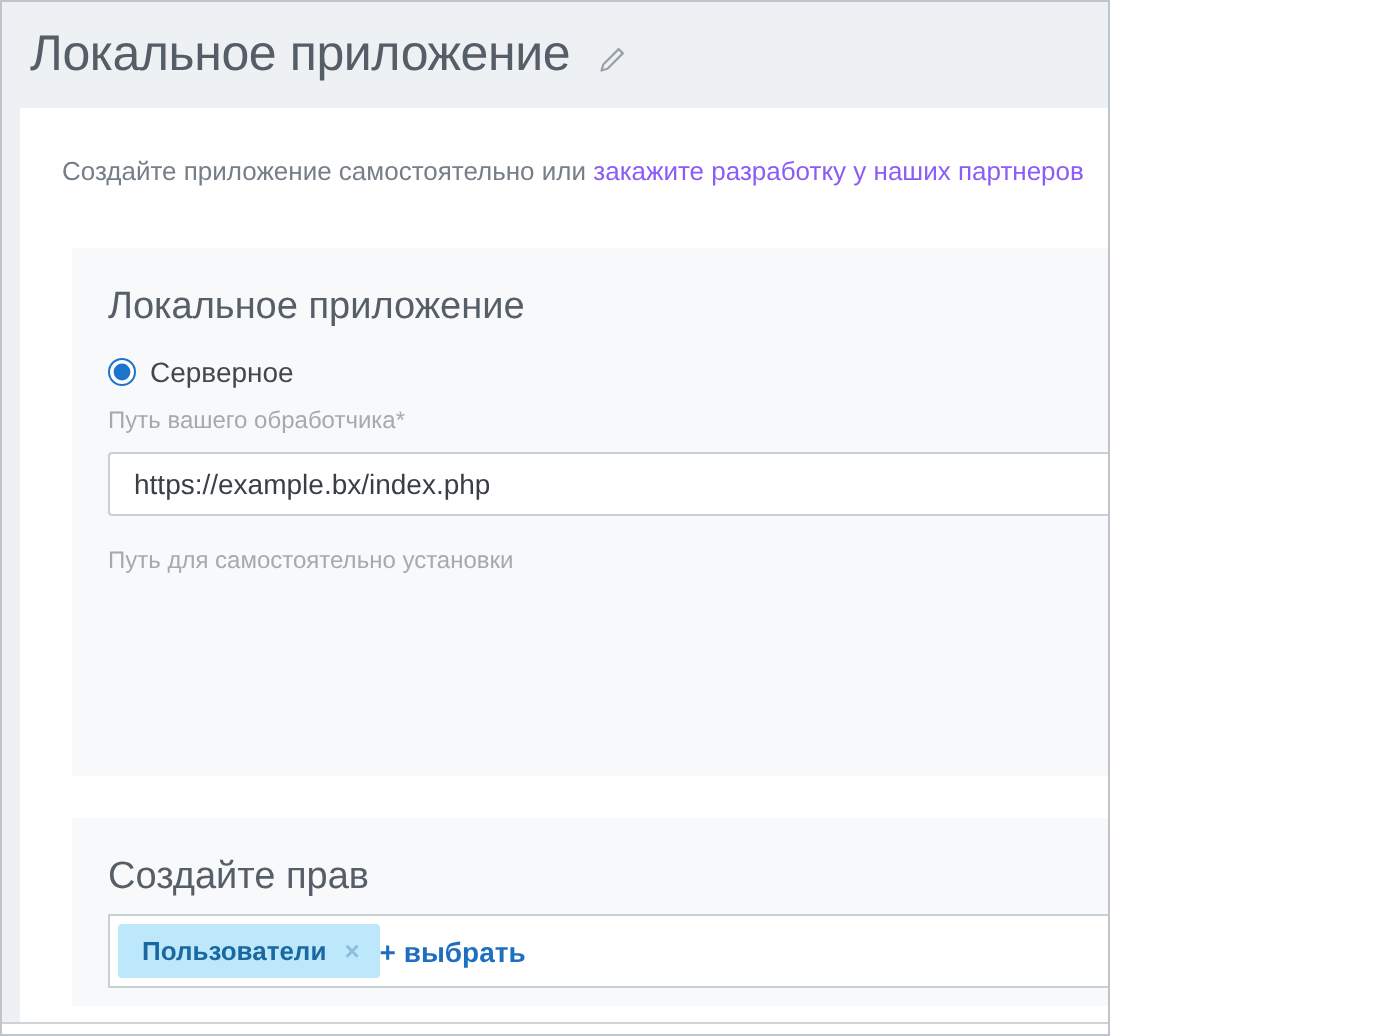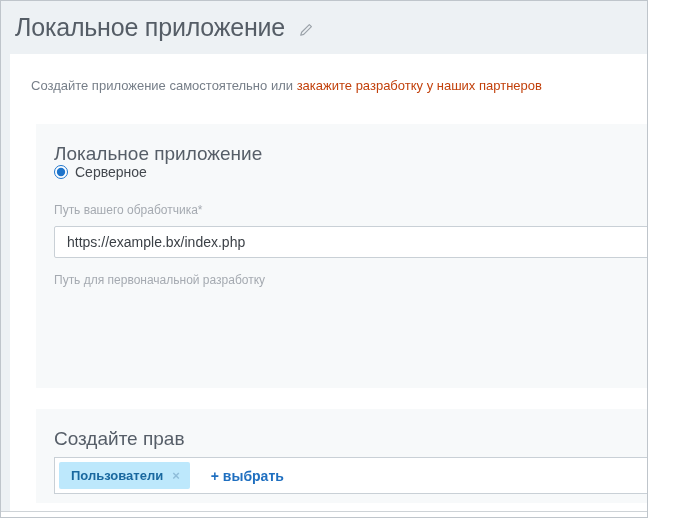--- a/index.html
+++ b/index.html
@@ -1,21 +1,21 @@
 <!DOCTYPE html>
 <html><head>
 <meta charset="utf-8">
 <style>
   * { margin:0; padding:0; box-sizing:border-box; }
   html,body { background:#fff; }
   body { font-family:"Liberation Sans","DejaVu Sans",sans-serif; }
 
   .screen {
     position:relative;
-    width:648px; height:518px;
+    width:555px; height:518px;
     background:#ffffff;
     border:1px solid #bfc5cb;
     overflow:hidden;
   }
 
   
   .header {
     position:absolute; left:0; top:0; width:100%; height:53px;
     background:#edf1f4;
     display:flex; align-items:center;
@@ -37,38 +37,38 @@
     background:#edf1f4;
   }
 
   
   .intro {
     position:absolute; left:30px; top:77px;
     font-size:13px; color:#767e88;
     white-space:nowrap;
   }
   .intro a {
-    color:#c2410c; text-decoration:none; cursor:pointer;
+    color:#8b5cf6; text-decoration:none; cursor:pointer;
   }
 
   
   .card {
     position:absolute; left:35px; width:649px;
     background:#f7f9fa;
   }
   .card-app  { top:123px; height:264px; }
   .card-perm { top:408px; height:94px;  }
 
   .card-heading {
     position:absolute; left:18px;
     font-size:19px; font-weight:400; color:#565e68;
   }
 
   .radio-row {
-    position:absolute; left:18px; top:40px;
+    position:absolute; left:18px; top:54px;
     display:flex; align-items:center; gap:18px;
   }
   .radio-option {
     display:flex; align-items:center; gap:7px;
     font-size:14px; color:#43484e; cursor:pointer;
   }
   .radio-option input {
     width:14px; height:14px; margin:0;
     accent-color:#1d74cb; cursor:pointer;
   }
@@ -112,21 +112,21 @@
     height:27px; padding:0 10px 0 12px;
     background:#bde8fc; border-radius:2px;
     font-size:13px; font-weight:700; color:#19689f;
     white-space:nowrap;
   }
   .tag-remove {
     margin-left:9px; color:#8fbdd9; font-weight:700; font-size:13px;
     cursor:pointer;
   }
   .perm-add {
-    margin-left:21px;
+    margin-left:0;
     font-size:14px; font-weight:700; color:#1f6fc0;
     text-decoration:none; cursor:pointer; white-space:nowrap;
   }
 
   .bottom-divider {
     position:absolute; left:0; top:510px; width:100%; height:1px;
     background:#ced3d7;
   }
 </style>
 </head>
@@ -156,21 +156,21 @@
     <div class="radio-row">
       <label class="radio-option">
         <input type="radio" name="app-type" checked="" style="">
         <span>Серверное</span>
       </label>
     </div>
 
     <div class="field-label lbl-1">Путь вашего обработчика*</div>
     <input class="text-input inp-1" type="text" value="https://example.bx/index.php" style="">
 
-    <div class="field-label lbl-2">Путь для первоначальной разработку</div>
+    <div class="field-label lbl-2">Путь для самостоятельно установки</div>
 
   </div>
 
   <div class="card card-perm">
     <div class="card-heading perm-heading">Создайте прав</div>
 
     <div class="perm-field">
       <span class="perm-tag">
         <span>Пользователи</span>
         <span class="tag-remove">×</span>

